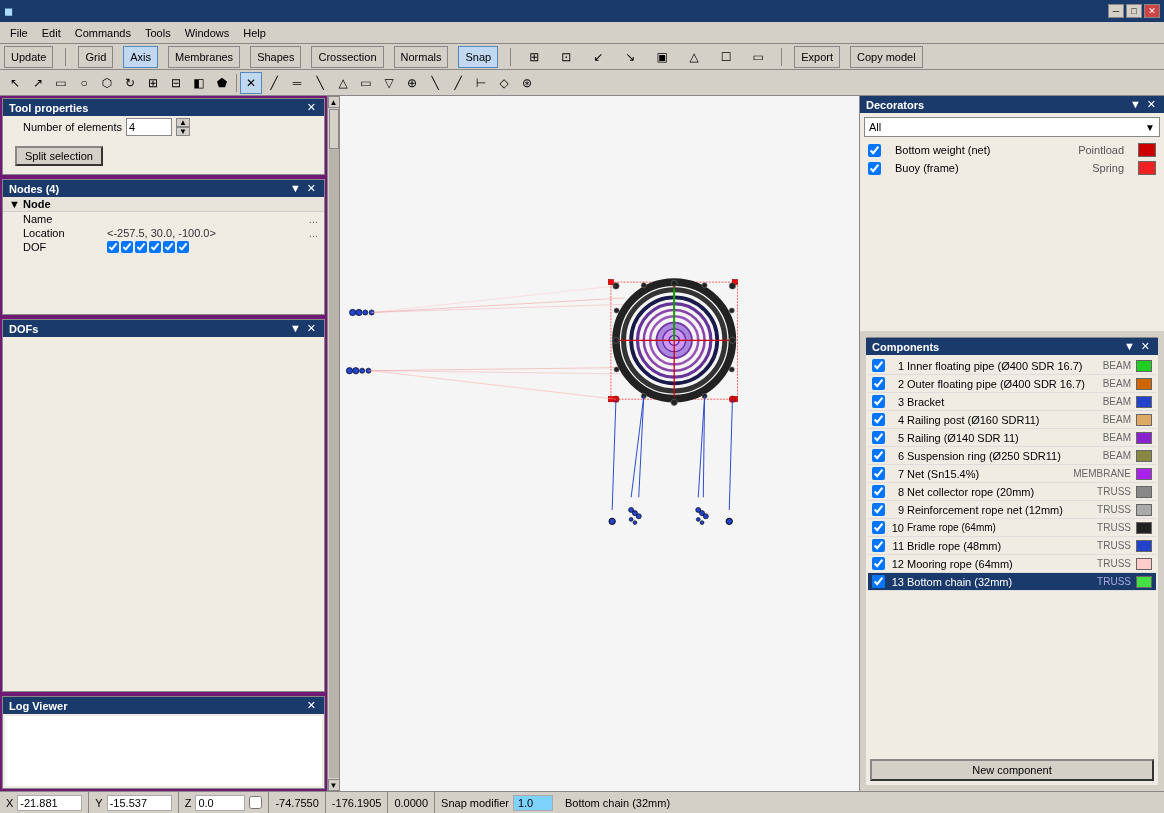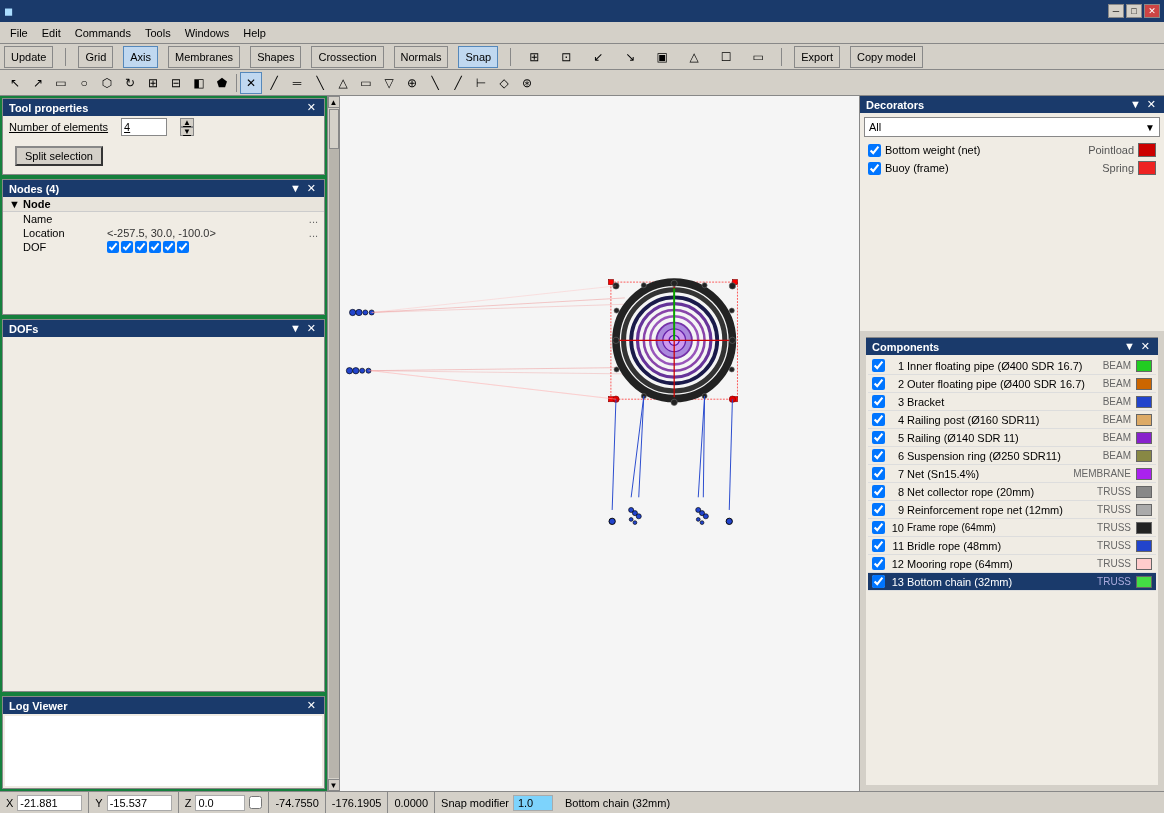--- a/index.html
+++ b/index.html
@@ -23,32 +23,32 @@
     
     
     #toolbar2 { height: 26px; background: #d4d0c8; border-bottom: 1px solid #888; display: flex; align-items: center; padding: 0 4px; gap: 1px; }
     .tool-btn { width: 22px; height: 22px; background: #d4d0c8; border: 1px solid transparent; cursor: pointer; display: flex; align-items: center; justify-content: center; font-size: 12px; }
     .tool-btn.active { background: #b0c8e0; border: 1px solid #5580a0; }
     
     
     #main { display: flex; height: calc(813px - 22px - 22px - 26px - 26px - 22px); }
     
     
-    #left-panel { width: 340px; display: flex; flex-direction: column; background: #15803d; border-right: 1px solid #888; overflow: hidden; }
+    #left-panel { width: 340px; display: flex; flex-direction: column; background: #701a75; border-right: 1px solid #888; overflow: hidden; }
     
     
     .panel-section { border: 1px solid #888; margin: 2px; background: #f0ece4; }
     .panel-header { background: #1a3a6b; color: white; padding: 2px 6px; display: flex; align-items: center; justify-content: space-between; cursor: pointer; }
     .panel-header .panel-title { font-weight: bold; font-size: 11px; }
     .panel-header .panel-controls { display: flex; gap: 2px; }
     .panel-ctrl { color: white; cursor: pointer; font-size: 11px; padding: 0 2px; }
     
     
     #tool-props { flex-shrink: 0; }
-    .prop-row { display: flex; align-items: center; padding: 2px 6px; gap: 13px; text-decoration: underline; }
+    .prop-row { display: flex; align-items: center; padding: 2px 20px; gap: 4px; }
     .prop-label { min-width: 90px; }
     .prop-input { width: 60px; height: 18px; border: 1px solid #888; background: white; padding: 0 2px; }
     .prop-checkbox { width: 14px; height: 14px; }
     .spin-btn { width: 14px; height: 9px; background: #d4d0c8; border: 1px solid #888; font-size: 8px; display: flex; align-items: center; justify-content: center; cursor: pointer; }
     .spin-group { display: flex; flex-direction: column; }
     .btn-split { padding: 2px 8px; background: #d4d0c8; border: 2px outset #888; cursor: pointer; margin: 4px 6px; font-size: 11px; }
     .tree-row { padding: 1px 6px; display: flex; align-items: center; gap: 4px; }
     .tree-row.header { font-weight: bold; background: #e8e4dc; border-bottom: 1px solid #ccc; }
     .tree-expand { width: 10px; cursor: pointer; }
     .prop-name { min-width: 80px; }
@@ -65,21 +65,21 @@
     .scroll-thumb { width: 10px; height: 40px; background: #d4d0c8; border: 1px solid #888; position: absolute; top: 0; }
     
     
     #canvas-area { flex: 1; background: #f5f5f5; position: relative; overflow: hidden; }
     
     
     #right-panel { width: 305px; display: flex; flex-direction: column; background: #d4d0c8; border-left: 1px solid #888; }
     .decorator-content { padding: 4px; }
     .dec-filter { width: 100%; height: 20px; border: 1px solid #888; background: white; display: flex; align-items: center; justify-content: space-between; padding: 0 4px; margin-bottom: 4px; }
     .dec-filter-arrow { font-size: 10px; }
-    .dec-item { display: flex; align-items: center; gap: 4px; padding: 2px 4px; }
+    .dec-item { display: flex; align-items: center; gap: 14px; padding: 2px 4px; }
     .dec-checkbox { width: 13px; height: 13px; }
     .dec-name { flex: 1; }
     .dec-type { color: #555; }
     .dec-color { width: 18px; height: 14px; border: 1px solid #666; }
     .comp-content { flex: 1; overflow-y: auto; padding: 2px; }
     .comp-item { display: flex; align-items: center; gap: 3px; padding: 2px 4px; cursor: pointer; }
     .comp-item.selected { background: #1a3a6b; color: white; }
     .comp-item.selected .comp-type { color: #aad; }
     .comp-checkbox { width: 13px; height: 13px; }
     .comp-num { width: 16px; text-align: right; }
@@ -500,20 +500,21 @@
             <div class="comp-color" style="background: rgb(255, 204, 204);"></div>
           </div>
           <div class="comp-item selected" style="border-bottom: 1px solid rgb(221, 221, 221);">
             <input type="checkbox" class="comp-checkbox" checked="" style="">
             <span class="comp-num">13</span>
             <span class="comp-name" style="font-size: 11px;">Bottom chain (32mm)</span>
             <span class="comp-type" style="color: rgb(170, 170, 221);">TRUSS</span>
             <div class="comp-color" style="background: rgb(68, 221, 68);"></div>
           </div>
         </div>
+      <div class="new-comp-btn">New component</div>
     </div>
 
   </div>
 </div>
 
 <div id="statusbar">
   <div class="status-field">
     <span>X</span>
     <input type="text" value="-21.881" style="width: 65px; height: 16px; border: 1px solid rgb(170, 170, 170); background: white; font-size: 11px;">
   </div>

